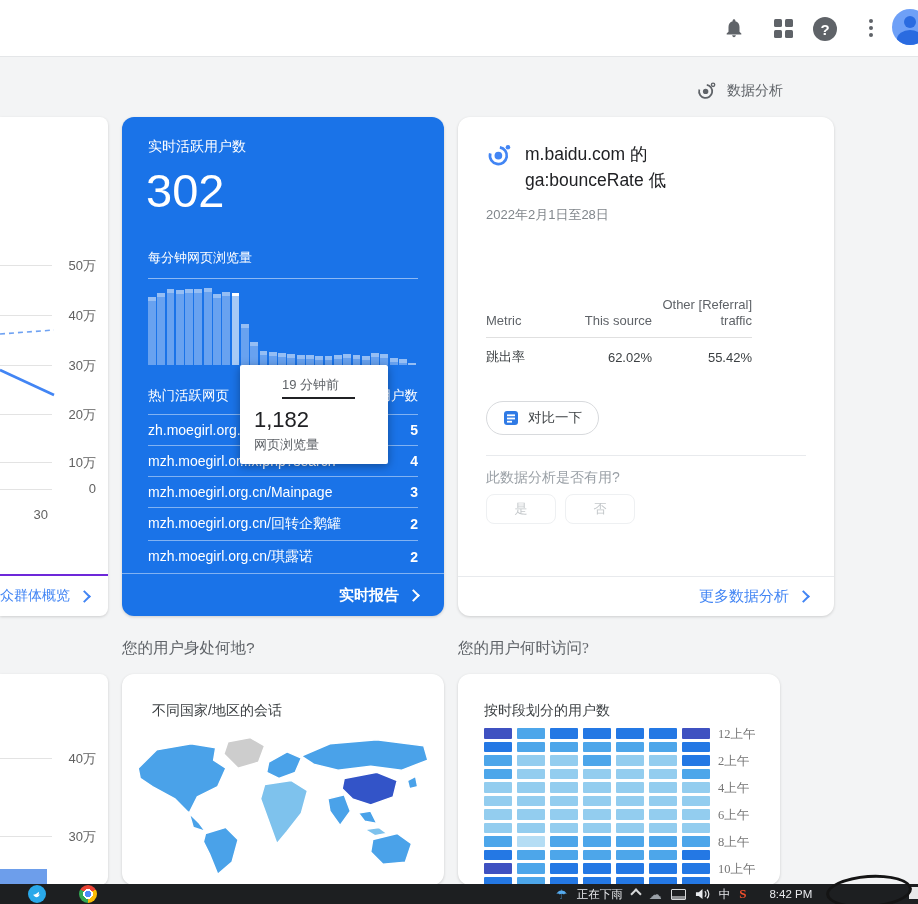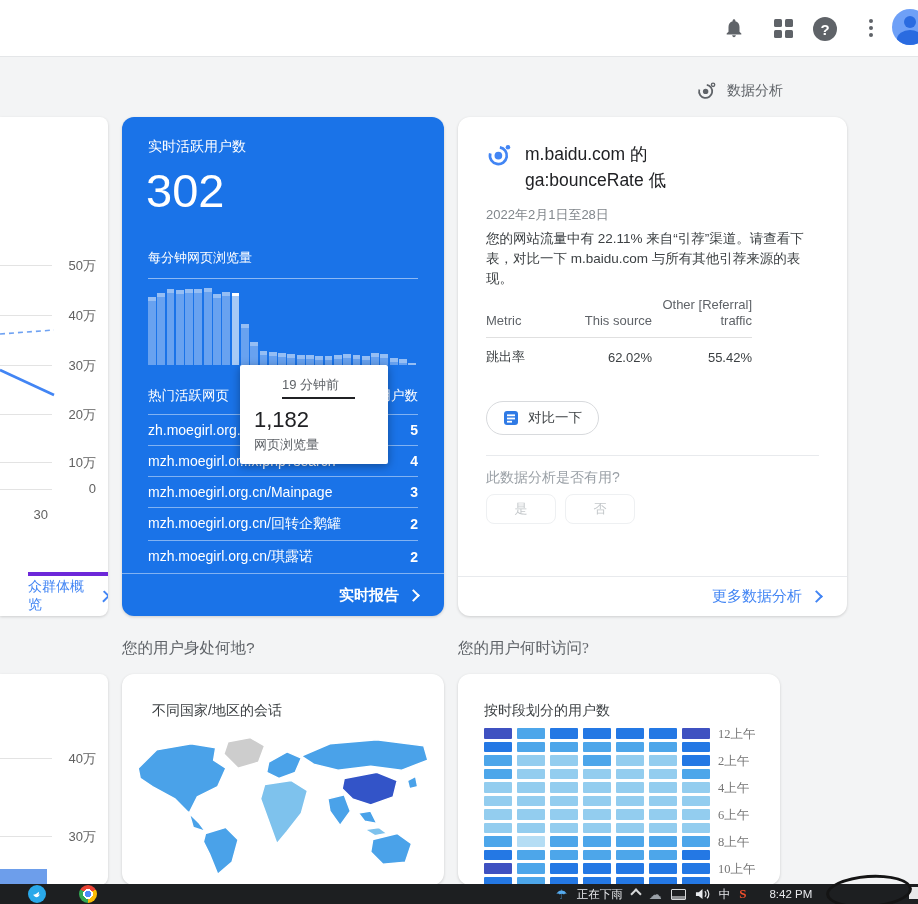--- a/index.html
+++ b/index.html
@@ -23,21 +23,21 @@
 
   
   .card{position:absolute;background:#fff;border-radius:12px;box-shadow:0 1px 3px rgba(0,0,0,.16);}
   .section-heading{position:absolute;top:638px;font-size:15.5px;color:#5f6368;}
 
   
   #card-audience{left:0;top:117px;width:108px;height:499px;border-radius:0 8px 8px 0;overflow:hidden;}
   .gridline{position:absolute;left:0;width:52px;border-top:1px solid #e3e3e3;}
   .ytick{position:absolute;left:50px;width:46px;text-align:right;font-size:13px;color:#616161;transform:translateY(-8px);}
   .xtick{position:absolute;left:0;width:48px;text-align:right;font-size:13px;color:#616161;}
-  .lc-footer{position:absolute;left:0;right:0;bottom:0;height:40px;border-top:4px solid #6d28d9;display:flex;align-items:center;color:#4285f4;font-size:14px;margin-left:28px;}
+  .lc-footer{position:absolute;left:0;right:0;bottom:0;height:40px;border-top:2px solid #6d28d9;display:flex;align-items:center;color:#4285f4;font-size:14px;}
 
   .chev{display:inline-block;width:7px;height:7px;border-top:2.4px solid currentColor;border-right:2.4px solid currentColor;transform:rotate(45deg);margin-left:10px;}
   .chev-up{transform:rotate(-45deg);margin-left:0;}
 
   
   #card-realtime{left:122px;top:117px;width:322px;height:499px;background:var(--card-blue,#1a73e8);color:#fff;overflow:visible;}
   .rt-title{position:absolute;top:21px;left:26px;font-size:14px;}
   .rt-number{position:absolute;top:46px;left:24px;font-size:47px;font-weight:400;}
   .rt-chart-label{position:absolute;top:132px;left:26px;right:26px;font-size:13px;padding-bottom:11px;border-bottom:1px solid rgba(255,255,255,.5);}
   .rt-bars{position:absolute;left:26px;right:28px;top:168px;height:80px;display:flex;align-items:flex-end;gap:1.5px;}
@@ -49,21 +49,21 @@
   .rt-row:last-child{border-bottom:none;}
   .rt-cnt{font-weight:bold;}
   .rt-footer{position:absolute;left:0;right:0;bottom:0;height:42px;border-top:1px solid rgba(255,255,255,.45);display:flex;align-items:center;justify-content:flex-end;padding-right:26px;font-size:15px;font-weight:bold;cursor:pointer;}
   
   .rt-tooltip{position:absolute;left:118px;top:248px;width:148px;min-height:86px;background:#fff;border-radius:2px;box-shadow:0 2px 10px rgba(0,0,0,.35);padding:10px 14px;color:#202124;z-index:5;box-sizing:border-box;}
   .tt-time{display:inline-block;font-size:13px;color:#5f6368;border-bottom:2.5px solid #202124;padding:0 16px 3px 0;margin-left:28px;}
   .tt-value{font-size:22px;color:#202124;margin-top:8px;}
   .tt-metric{font-size:13px;color:#5f6368;margin-top:3px;}
 
   
-  #card-insight{left:458px;top:117px;width:376px;height:499px;padding-left:13px;}
+  #card-insight{left:458px;top:117px;width:376px;height:499px;}
   .in-header{position:absolute;top:24px;left:28px;display:flex;gap:12px;}
   .in-title{width:170px;font-size:17.5px;line-height:26px;color:#202124;}
   .in-date{position:absolute;top:89px;left:28px;font-size:13px;color:#80868b;}
   .in-body{position:absolute;top:112px;left:28px;right:22px;font-size:13.5px;line-height:20px;color:#3c4043;}
   .in-table{position:absolute;top:180px;left:28px;right:28px;border-collapse:collapse;width:266px;font-size:13px;}
   .in-table th{font-weight:normal;color:#5f6368;padding:0 0 8px 0;vertical-align:bottom;border-bottom:1px solid #e0e0e0;line-height:16px;}
   .in-table td{color:#3c4043;padding:10px 0;border-bottom:1px solid #e0e0e0;}
   .in-table tr:last-child td{border-bottom:none;}
   .col-r{text-align:right;}
   .in-report-btn{position:absolute;top:284px;left:28px;display:inline-flex;align-items:center;gap:9px;height:34px;padding:0 16px;border:1px solid #d8dadd;border-radius:18px;background:#fff;font-size:13.5px;color:#3c4043;cursor:pointer;}
@@ -259,21 +259,20 @@
   <div class="card" id="card-insight">
     <div class="in-header">
       <svg width="27" height="27" viewBox="0 0 24 24">
         <circle cx="11" cy="13" r="7.5" fill="none" stroke="#4285f4" stroke-width="2.4" stroke-dasharray="36 11" stroke-dashoffset="6" transform="rotate(-35 11 13)"></circle>
         <circle cx="11" cy="13" r="3.4" fill="#4285f4"></circle>
         <circle cx="19.5" cy="5.5" r="2" fill="#4285f4"></circle>
       </svg>
       <div class="in-title">m.baidu.com 的 ga:bounceRate 低</div>
     </div>
     <div class="in-date">2022年2月1日至28日</div>
-    <div class="in-body">您的网站流量中有 22.11% 来自“引荐”渠道。请查看下表，对比一下 m.baidu.com 与所有其他引荐来源的表现。</div>
 
     <table class="in-table">
       <thead>
         <tr>
           <th style="text-align:left;width:86px;">Metric</th>
           <th class="col-r" style="width:80px;">This source</th>
           <th class="col-r" style="width:100px;">Other [Referral] traffic</th>
         </tr>
       </thead>
       <tbody>

